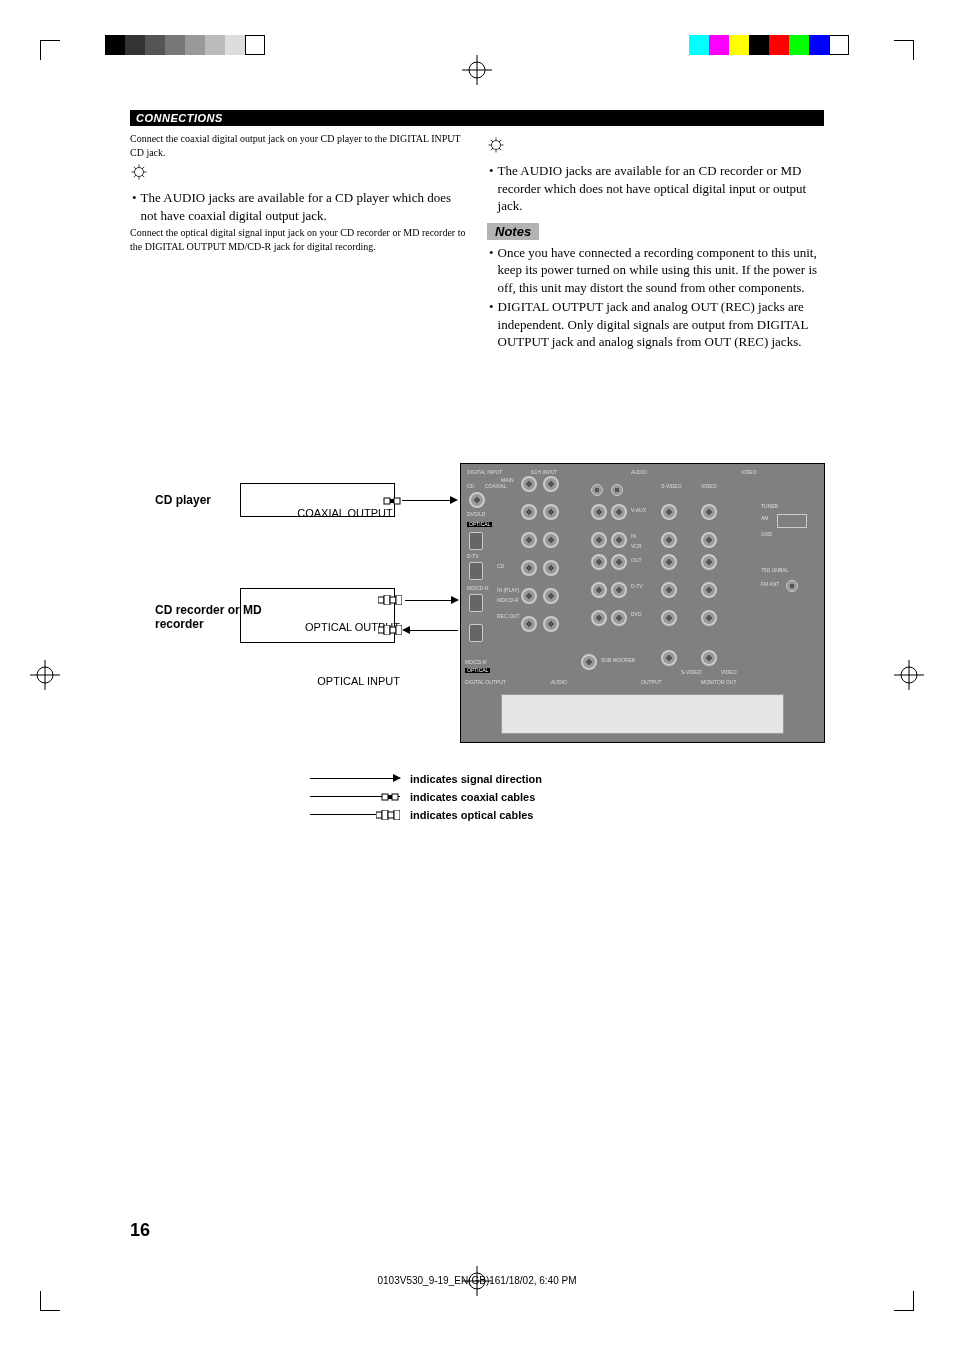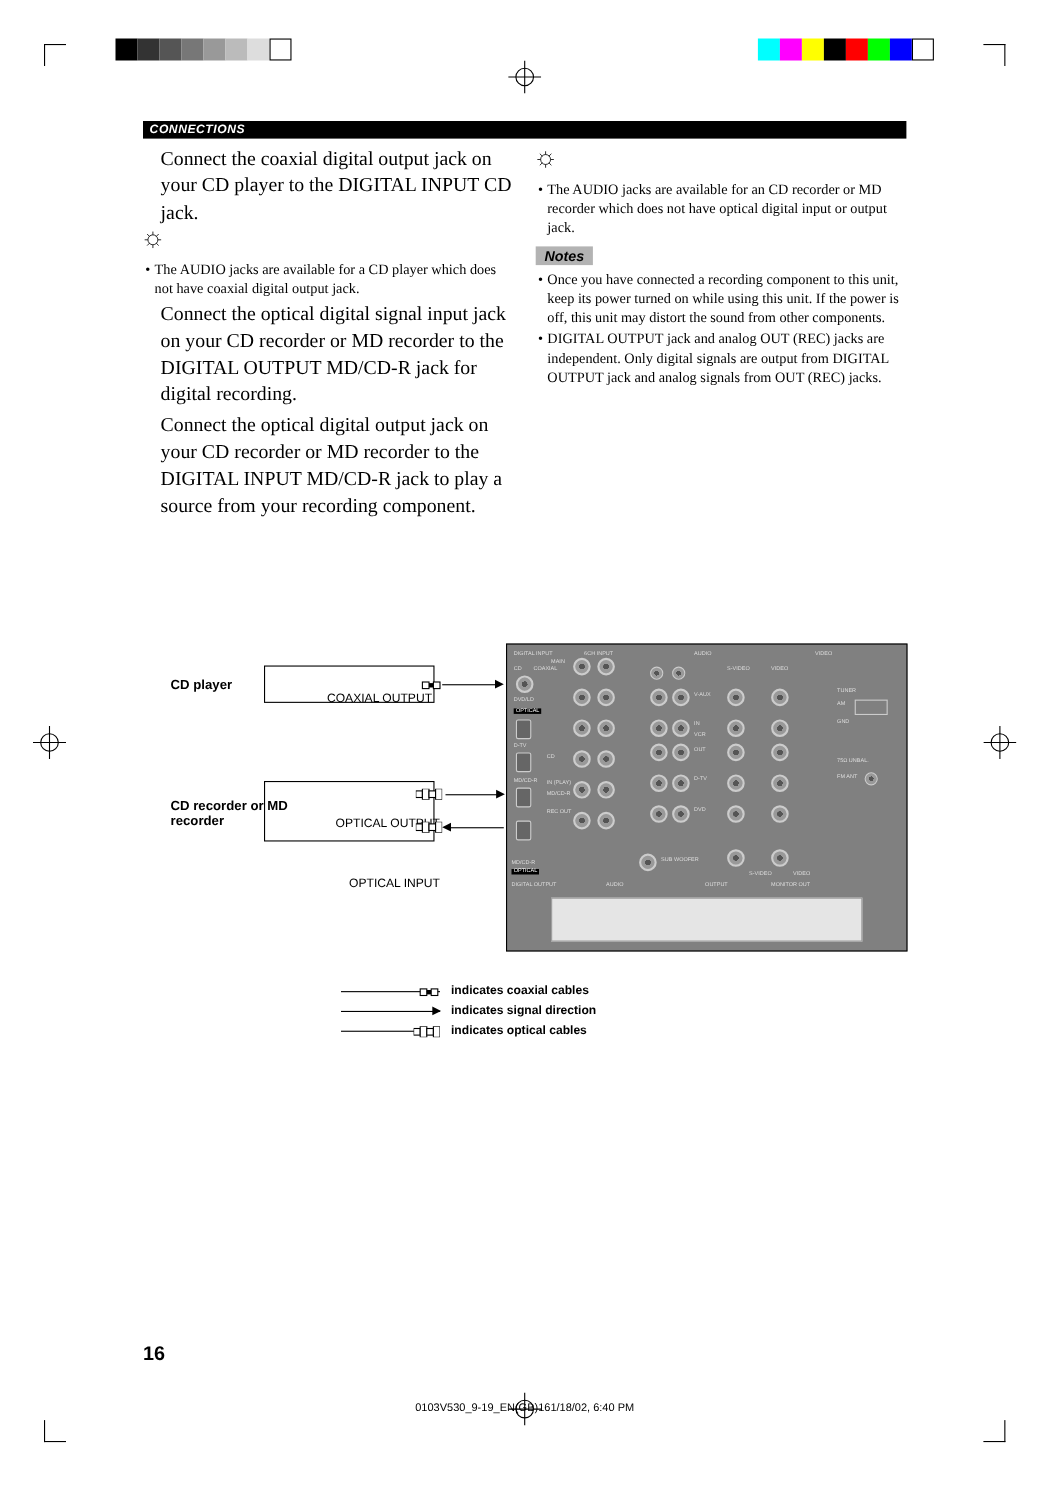--- a/index.html
+++ b/index.html
@@ -69,21 +69,21 @@
     font-family: Arial, sans-serif;
     font-weight: bold;
     font-size: 18px;
     margin: 8px 0 4px 0;
     display: flex;
     align-items: flex-start;
     gap: 8px;
   }
   .h2 .sq { width: 14px; height: 14px; background: #000; margin-top: 4px; flex-shrink: 0; }
 
-  .body-text { font-size: 18px; line-height: 1.35; margin-bottom: 4px; margin-left: 16px; }
+  .body-text { font-size: 10px; line-height: 1.35; margin-bottom: 4px; }
 
   .tip-icon { font-size: 16px; margin: 4px 0; }
 
   .bullet { font-size: 13px; line-height: 1.35; display: flex; gap: 4px; margin-bottom: 2px; padding-left: 2px;}
   .bullet .dot { flex-shrink: 0; }
 
   .notes-box {
     background: #b3b3b3;
     font-family: Arial, sans-serif;
     font-weight: bold;
@@ -283,21 +283,20 @@
             <line x1="5" y1="19" x2="8" y2="16" stroke="#000"></line>
             <line x1="16" y1="8" x2="19" y2="5" stroke="#000"></line>
           </svg>
       </div>
       <div class="bullet">
           <span class="dot">•</span>
           <span>The AUDIO jacks are available for a CD player which does not have coaxial digital output jack.</span>
         </div>
 
       <p class="body-text">Connect the optical digital signal input jack on your CD recorder or MD recorder to the DIGITAL OUTPUT MD/CD-R jack for digital recording.</p>
-      <p class="body-text">Connect the optical digital output jack on your CD recorder or MD recorder to the DIGITAL INPUT MD/CD-R jack to play a source from your recording component.</p>
     </div>
 
     <div class="col">
       <div class="tip-icon" style="margin-top:4px">
         <svg width="18" height="18" viewBox="0 0 24 24">
             <circle cx="12" cy="12" r="6" fill="none" stroke="#000"></circle>
             <line x1="12" y1="2" x2="12" y2="6" stroke="#000"></line>
             <line x1="12" y1="18" x2="12" y2="22" stroke="#000"></line>
             <line x1="2" y1="12" x2="6" y2="12" stroke="#000"></line>
             <line x1="18" y1="12" x2="22" y2="12" stroke="#000"></line>
@@ -454,34 +453,34 @@
       <div class="tiny-label" style="top:104px;left:300px;">75Ω UNBAL.</div>
       <div class="tiny-label" style="top:118px;left:300px;">FM ANT</div>
       <div class="jack-sm" style="top:116px;left:325px;"></div>
 
       <div style="position:absolute;top:230px;left:40px;right:40px;height:40px;background:#e5e5e5;border:1px solid #999;"></div>
     </div>
   </div>
 
   <div class="legend">
     <div class="legend-row">
+      <div class="legend-line">
+          <div class="legend-arrow"></div>
+        </div>
+      <span>indicates signal direction</span>
+    </div>
+    <div class="legend-row">
       <div class="legend-line" style="display:flex;align-items:center;justify-content:flex-end;background:none;border-top:1px solid #000;">
         <svg width="20" height="10">
             <rect x="2" y="2" width="6" height="6" fill="#fff" stroke="#000"></rect>
             <rect x="8" y="3" width="4" height="4" fill="#000"></rect>
             <rect x="12" y="2" width="6" height="6" fill="#fff" stroke="#000"></rect>
           </svg>
       </div>
       <span>indicates coaxial cables</span>
-    </div>
-    <div class="legend-row">
-      <div class="legend-line">
-          <div class="legend-arrow"></div>
-        </div>
-      <span>indicates signal direction</span>
     </div>
     <div class="legend-row">
       <div class="legend-line" style="display:flex;align-items:center;justify-content:flex-end;background:none;border-top:1px solid #000;">
         <svg width="24" height="10">
             <rect x="0" y="2" width="6" height="6" fill="#fff" stroke="#000"></rect>
             <rect x="6" y="0" width="6" height="10" fill="#fff" stroke="#000"></rect>
             <rect x="12" y="2" width="6" height="6" fill="#fff" stroke="#000"></rect>
             <rect x="18" y="0" width="6" height="10" fill="#fff" stroke="#000"></rect>
           </svg>
       </div>

